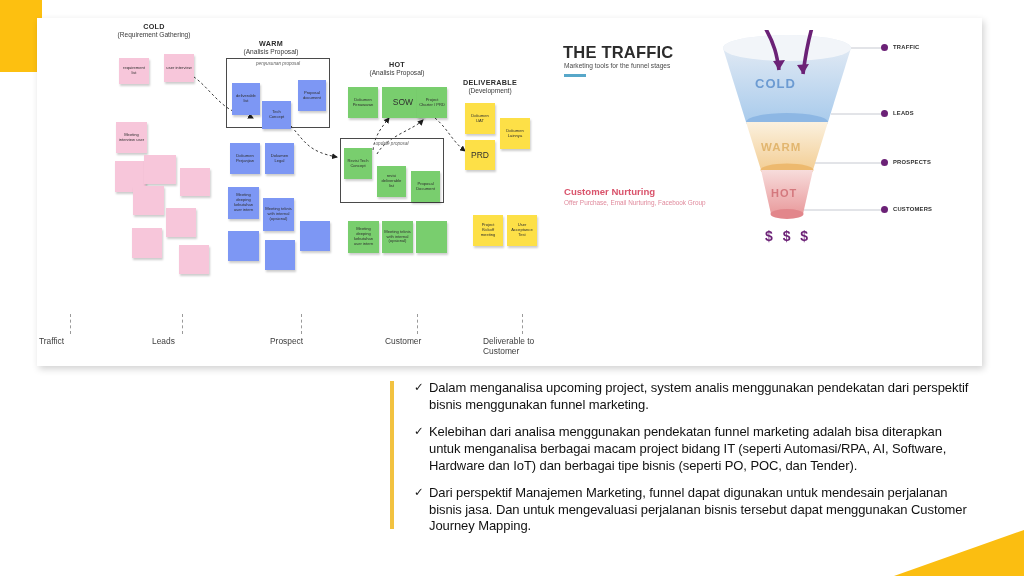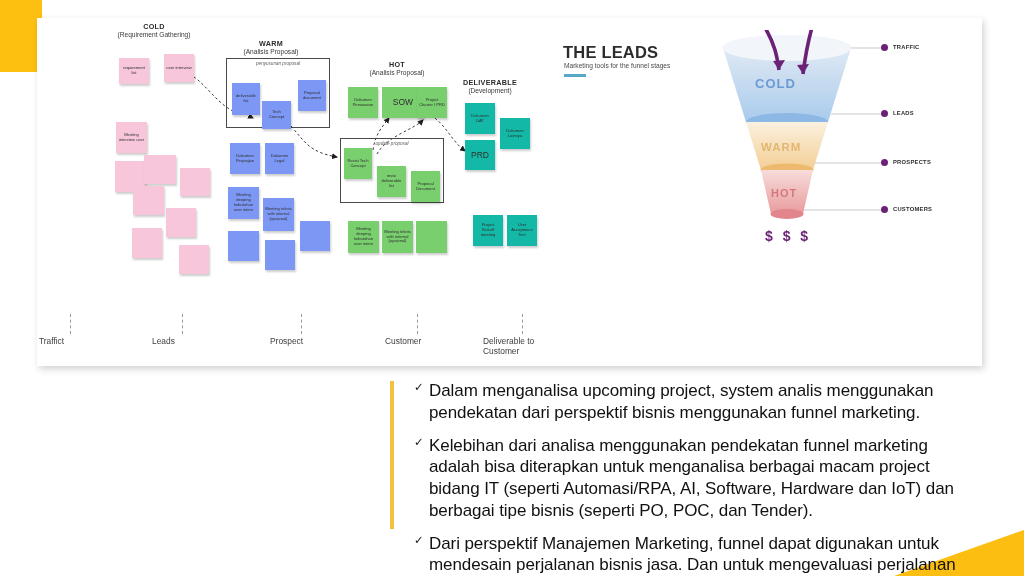--- a/index.html
+++ b/index.html
@@ -47,21 +47,21 @@
     text-align: center;
     font-size: 4.1px; line-height: 1.18; color: #2f2f2f;
     padding: 2px;
     box-shadow: 1px 1.5px 2px rgba(0,0,0,0.20);
     overflow: hidden;
   }
   .note.pink   { background: #F8C8DC; background: #F6C4D8; }
   .note.pink   { background: #F7C6DA; }
   .note.blue   { background: #7D97F4; }
   .note.green  { background: #79CE6E; }
-  .note.orange { background: #14b8a6; }
+  .note.orange { background: #fde047; }
   .note.big { font-size: 8.5px; font-weight: 500; }
 
   
   .groupbox { position: absolute; border: 1.3px solid #4a4a4a; background: transparent; }
   .groupbox .glabel {
     position: absolute; top: 2px; left: 0; right: 0; text-align: center;
     font-size: 4.6px; color: #5d5d5d; font-style: italic;
   }
 
   
@@ -119,21 +119,21 @@
   .yellow-bar {
     position: absolute; left: 390px; top: 381px; width: 3.5px; height: 148px;
     background: #F2C240;
   }
   .bullets { position: absolute; left: 414px; top: 380px; width: 560px; }
   .bullet { display: flex; margin-bottom: 11px; }
   .bullet .ck {
     width: 15px; flex: 0 0 15px; font-size: 11.5px; color: #1a1a1a; line-height: 1.28;
   }
   .bullet .tx {
-    font-size: 17px; color: #111; line-height: 1.28; letter-spacing: -0.08px;
+    font-size: 13px; color: #111; line-height: 1.28; letter-spacing: -0.08px;
   }
 </style>
 </head>
 <body>
 
 <div id="slide">
 
   <div class="yellow-block-tl"></div>
   <div class="yellow-tri-br"></div>
 
@@ -226,24 +226,28 @@
 
       <div class="axis-label" style="left:2px;   width:62px;">Traffict</div>
       <div class="axis-label" style="left:115px; width:60px;">Leads</div>
       <div class="axis-label" style="left:233px; width:62px;">Prospect</div>
       <div class="axis-label" style="left:348px; width:66px;">Customer</div>
       <div class="axis-label" style="left:446px; width:78px;">Deliverable to Customer</div>
     </div>
 
     <div class="funnel-pane">
 
-      <div class="funnel-title">THE LEADS</div>
+      <div class="funnel-title">THE TRAFFIC</div>
       <div class="funnel-sub">Marketing tools for the funnel stages</div>
       <div class="funnel-rule"></div>
 
+      <div class="fsec cust" style="top:168px;">
+        <div class="h">Customer Nurturing</div>
+        <div class="b">Offer Purchase, Email Nurturing, Facebook Group</div>
+      </div>
 
       <svg class="funnel-svg" width="180" height="215" viewBox="0 0 180 215">
         <defs>
           <linearGradient id="gCold" x1="0" y1="0" x2="0" y2="1">
             <stop offset="0%" stop-color="#E9EEF5"></stop>
             <stop offset="100%" stop-color="#A9CBEC"></stop>
           </linearGradient>
           <linearGradient id="gWarm" x1="0" y1="0" x2="0" y2="1">
             <stop offset="0%" stop-color="#FBF1DF"></stop>
             <stop offset="100%" stop-color="#F3CE95"></stop>

